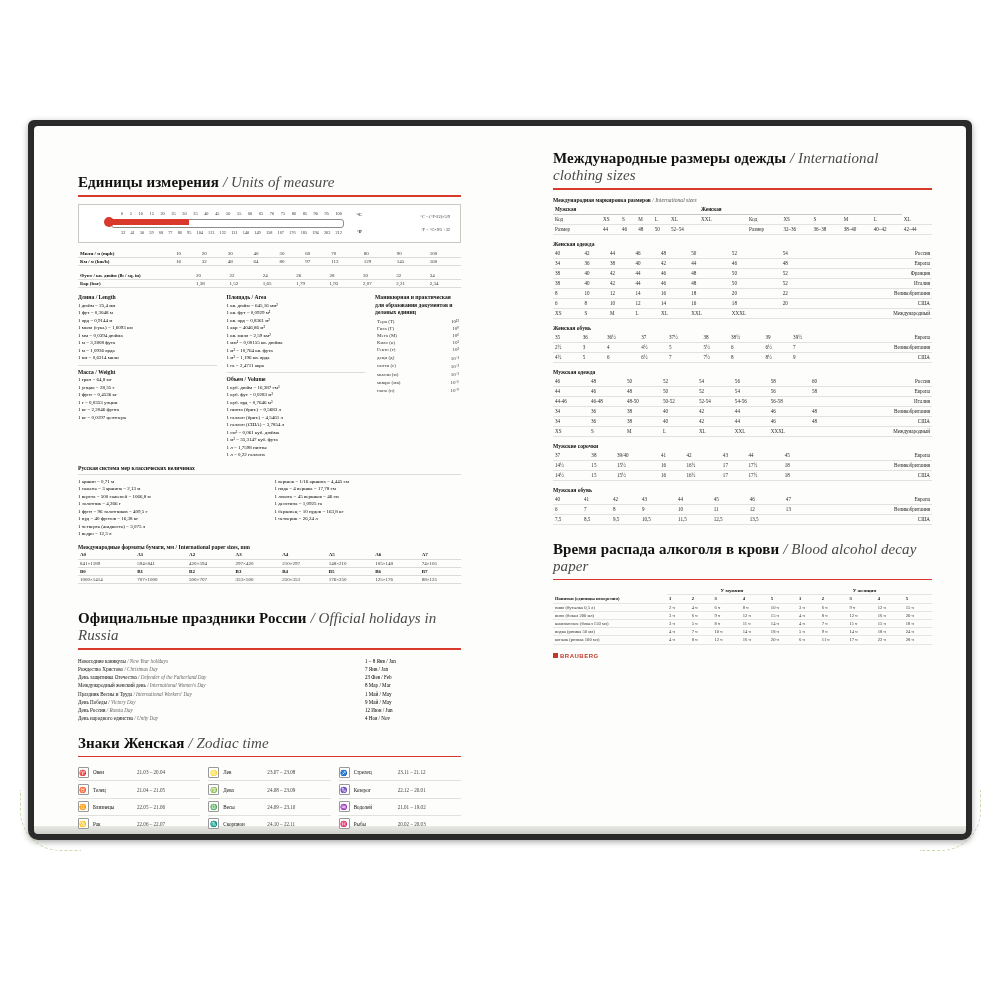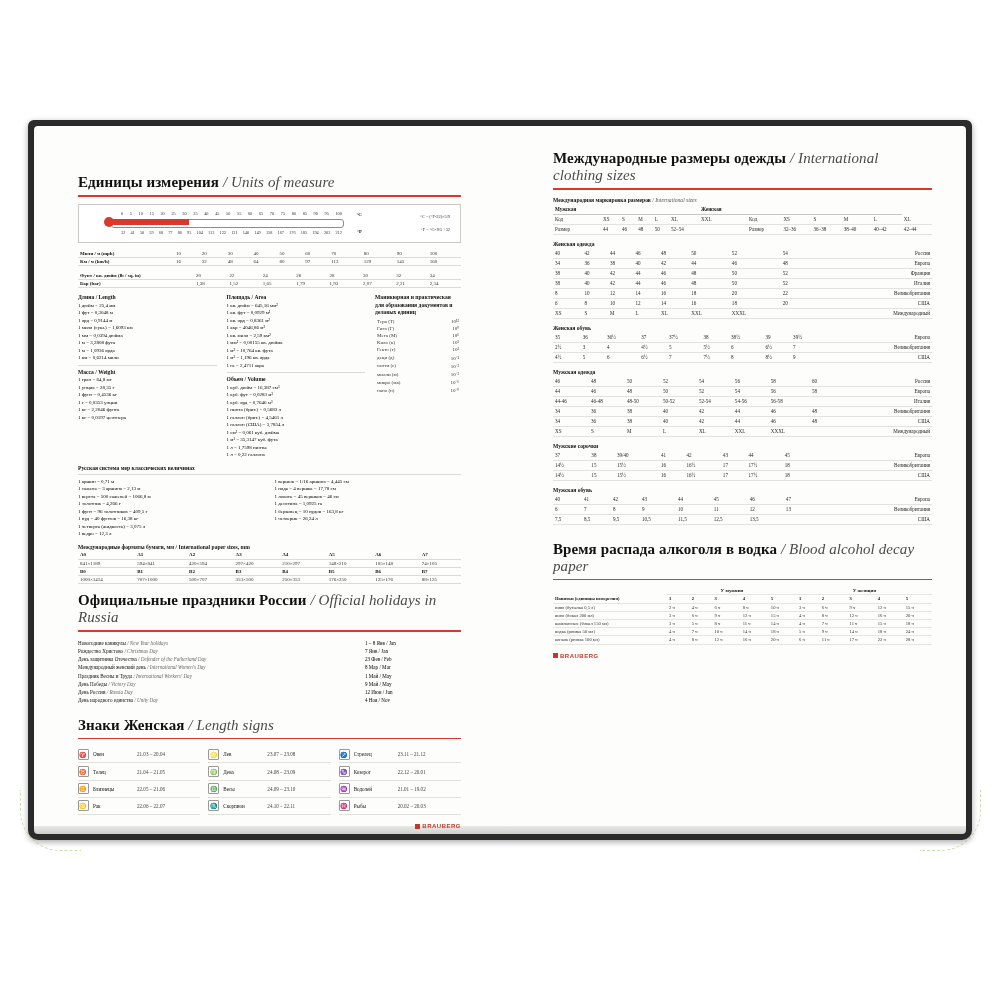--- a/index.html
+++ b/index.html
@@ -431,21 +431,21 @@
               <td>353×500</td>
               <td>250×353</td>
               <td>176×250</td>
               <td>125×176</td>
               <td>88×125</td>
         </tr>
       </tbody>
         </table>
     </div>
 
-    <h2 class="sec" style="margin-top:8px">
+    <h2 class="sec" style="margin-top:26px">
       <span>Официальные праздники России</span>
       <span class="en">/ Official holidays in Russia</span>
     </h2>
     <div class="rule"></div>
     <div class="hol">
       <div class="names">
         <div class="row"><span class="ru">Новогодние каникулы</span> <span class="en">/ New Year holidays</span></div>
         <div class="row"><span class="ru">Рождество Христово</span> <span class="en">/ Christmas Day</span></div>
         <div class="row"><span class="ru">День защитника Отечества</span> <span class="en">/ Defender of the Fatherland Day</span></div>
         <div class="row"><span class="ru">Международный женский день</span> <span class="en">/ International Women's Day</span></div>
@@ -461,21 +461,21 @@
         <div class="row">8 Мар / Mar</div>
         <div class="row">1 Май / May</div>
         <div class="row">9 Май / May</div>
         <div class="row">12 Июн / Jun</div>
         <div class="row">4 Ноя / Nov</div>
       </div>
     </div>
 
     <h2 class="sec" style="margin-top:12px">
       <span>Знаки Женская</span>
-      <span class="en">/ Length signs</span>
+      <span class="en">/ Zodiac time</span>
     </h2>
     <div class="rule"></div>
     <div class="zod">
       <div class="c">
         <div class="zrow">
             <span class="zsym">♈</span>
             <span class="zname">Овен</span>
             <span class="zdate">21.03 – 20.04</span>
           </div>
         <div class="zrow">
@@ -894,21 +894,21 @@
             <td>12,5</td>
             <td>13,5</td>
             <td></td>
             <td></td>
             <td class="country">США</td>
           </tr>
     </tbody>
       </table>
 
     <h2 class="sec" style="margin-top:16px">
-      <span>Время распада алкоголя в водка</span>
+      <span>Время распада алкоголя в крови</span>
       <span class="en">/ Blood alcohol decay paper</span>
     </h2>
     <div class="rule"></div>
     <table class="alc">
       <tbody>
           <tr>
         <td rowspan="2" class="lbl" style="width:110px;vertical-align:bottom;font-weight:bold;color:#111">Напитки (единицы измерения)</td>
         <td colspan="5" class="grp">У мужчин</td>
         <td colspan="5" class="grp">У женщин</td>
       </tr>

